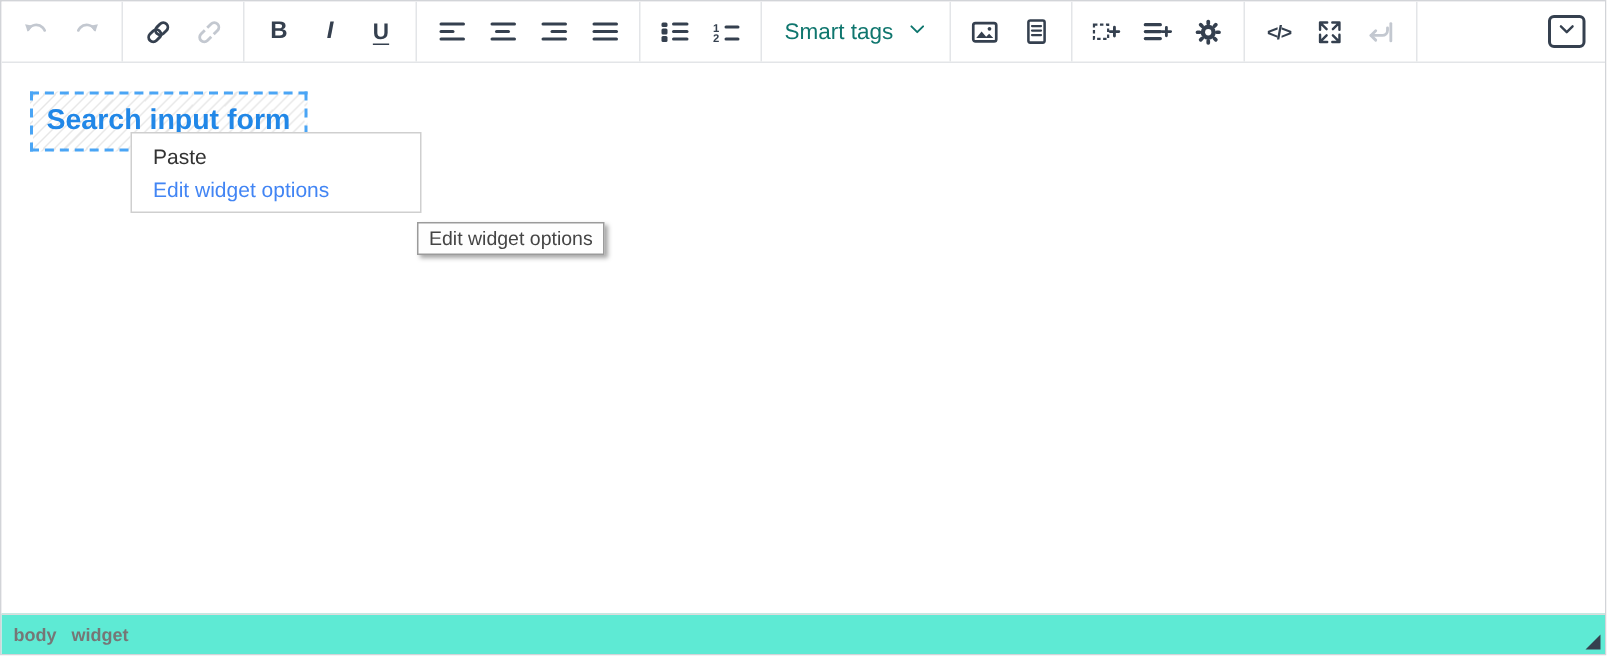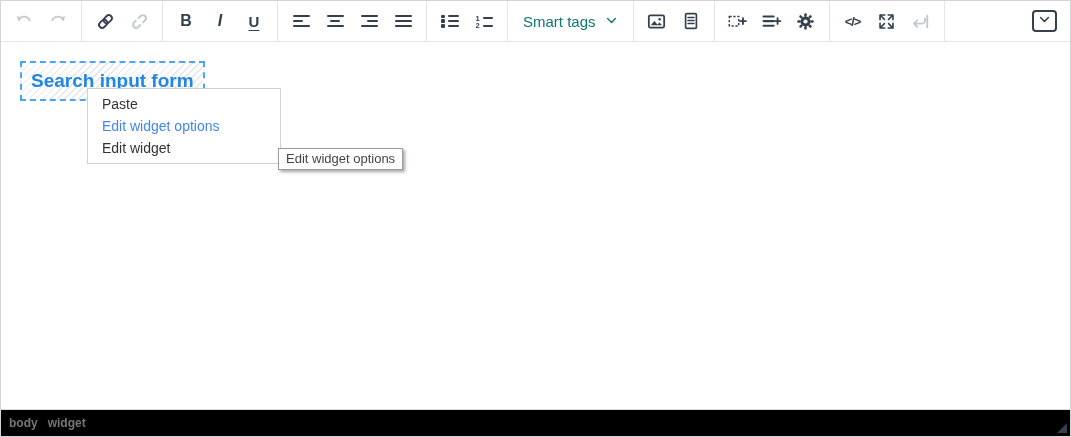--- a/index.html
+++ b/index.html
@@ -57,21 +57,21 @@
   }
   .menu-item{height:22px;line-height:22px;padding-left:14px;font-size:14px;color:#333;cursor:pointer;white-space:nowrap;}
   .menu-item.highlighted{color:#4285f4;}
   .native-tooltip{
     position:absolute;left:277px;top:106px;z-index:4;
     background:#fefefe;border:1px solid #9b9b9b;box-shadow:2px 2px 3px rgba(0,0,0,0.35);
     padding:2px 7px 3px 7px;font-size:13px;color:#454545;white-space:nowrap;
   }
   
   .statusbar{
-    height:27px;min-height:27px;border-top:1px solid #dcdcdc;background:#000000;
+    height:27px;min-height:27px;border-top:1px solid #dcdcdc;background:#5eead4;
     display:flex;align-items:center;padding:0 8px;gap:10px;position:relative;
   }
   .crumb{font-size:12px;font-weight:700;color:#767676;cursor:pointer;}
   .resize-handle{
     position:absolute;right:3px;bottom:3px;width:0;height:0;cursor:se-resize;
     border-left:10px solid transparent;border-bottom:10px solid #35404f;
   }
 </style>
 </head>
 <body>
@@ -310,21 +310,20 @@
 
   <div class="content">
 
     <div class="widget">
       <span>Search input form</span>
     </div>
 
     <div class="context-menu">
       <div class="menu-item">Paste</div>
       <div class="menu-item highlighted">Edit widget options</div>
-      <div class="menu-item">Edit widget</div>
     </div>
 
     <div class="native-tooltip">Edit widget options</div>
   </div>
 
   <div class="statusbar">
     <span class="crumb">body</span>
     <span class="crumb">widget</span>
     <div class="resize-handle"></div>
   </div>

